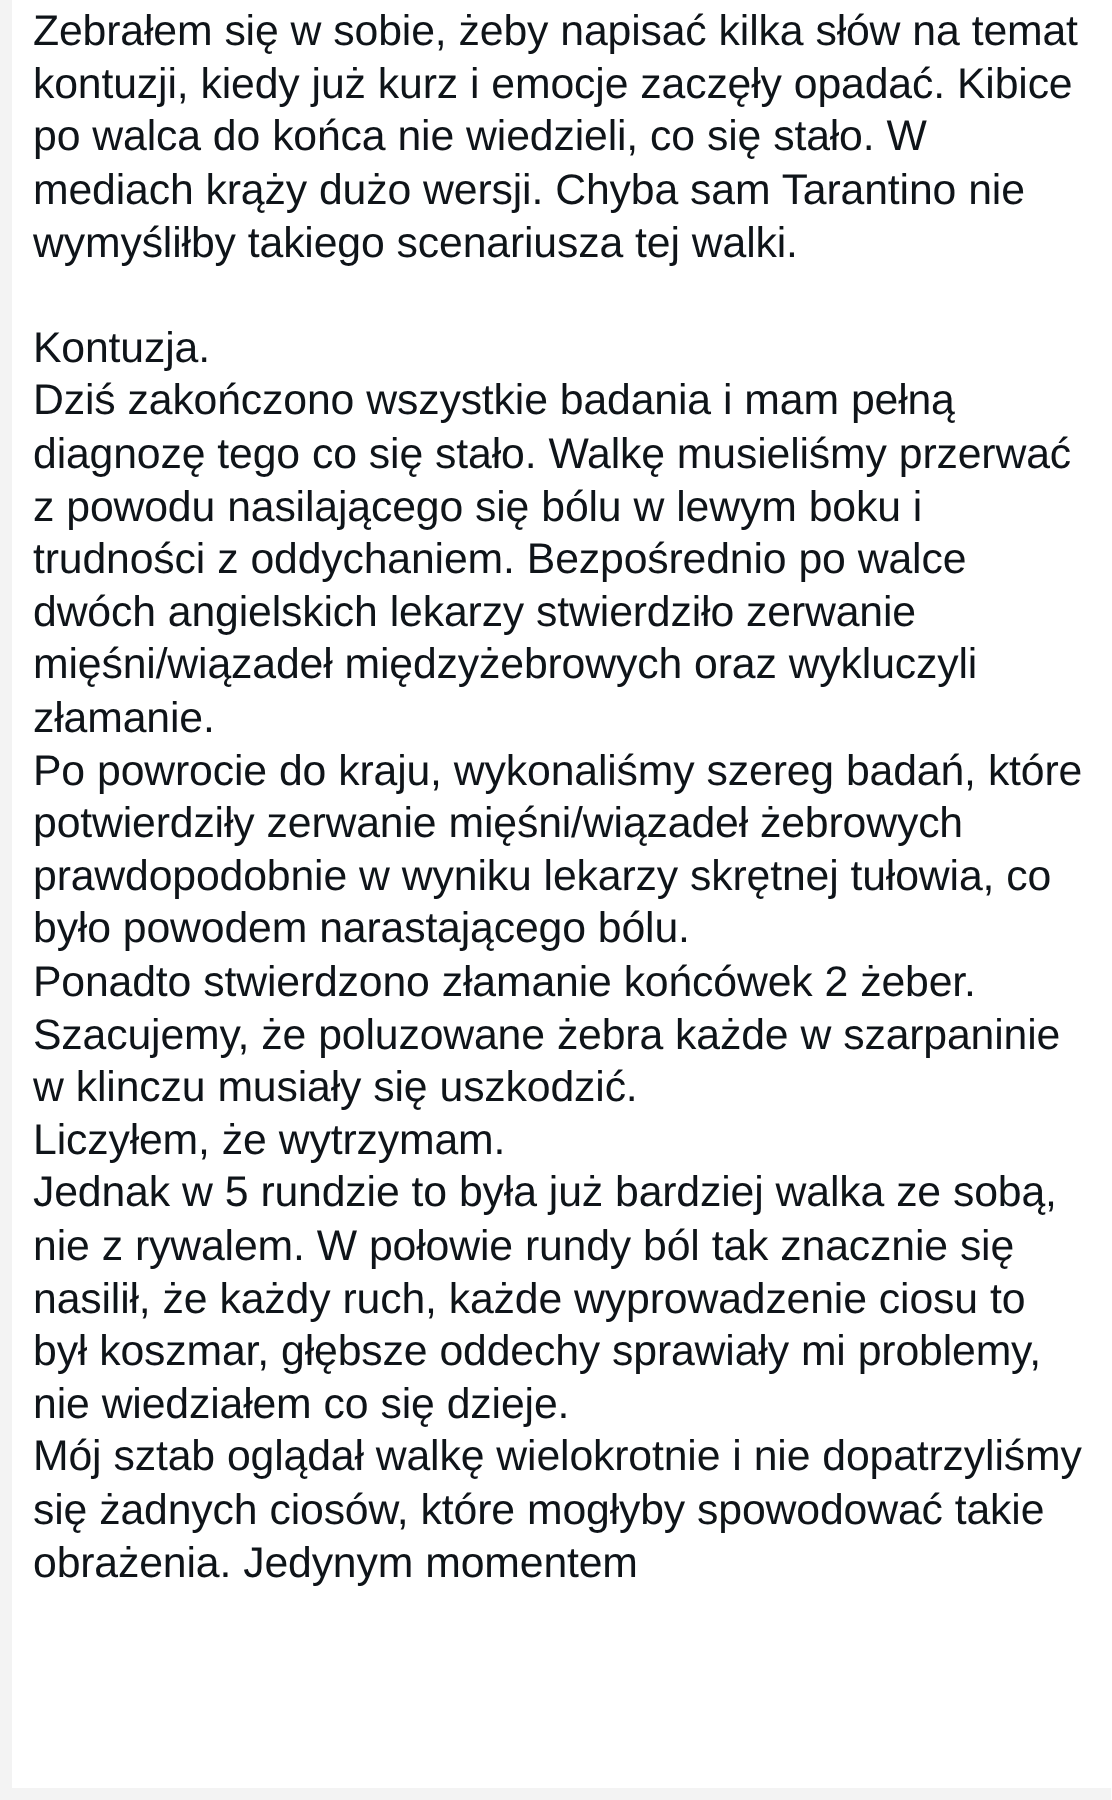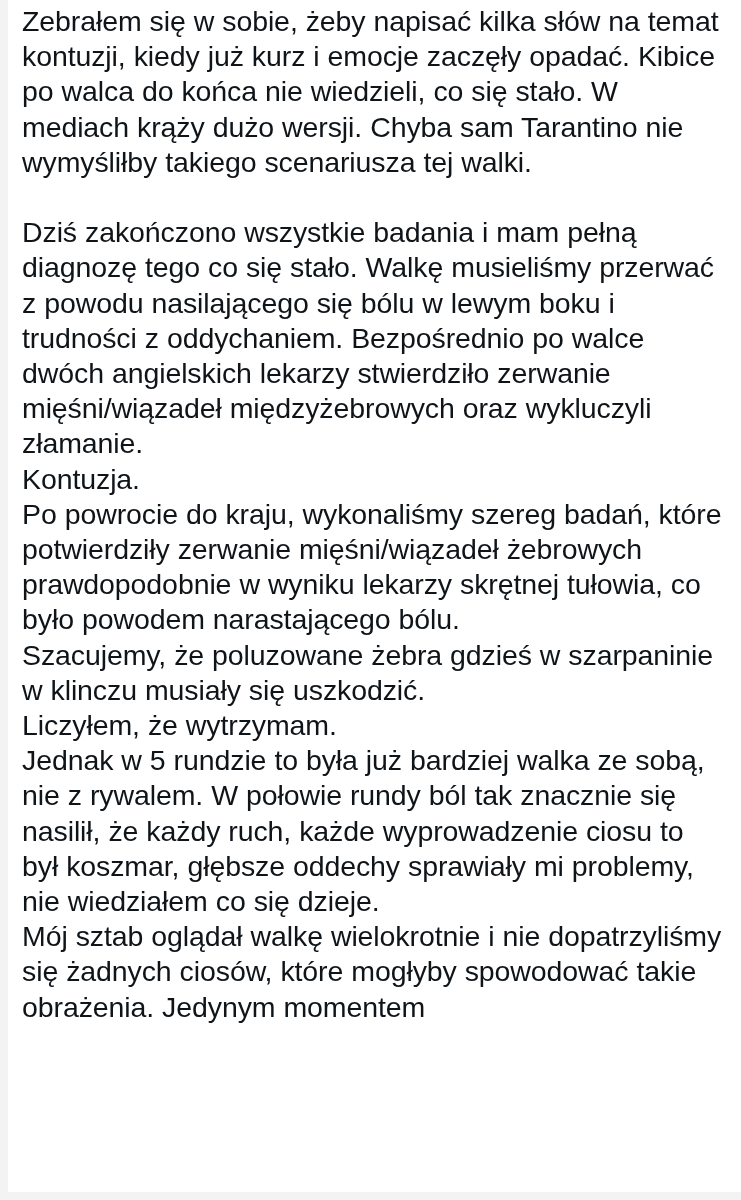--- a/index.html
+++ b/index.html
@@ -65,22 +65,23 @@
   }
 </style>
 </head>
 <body>
 
 <div id="edge-left"></div>
 
 <article id="post-body">
   <p class="post-paragraph">Zebrałem się w sobie, żeby napisać kilka słów na temat kontuzji, kiedy już kurz i emocje zaczęły opadać. Kibice po walca do końca nie wiedzieli, co się stało. W mediach krąży dużo wersji. Chyba sam Tarantino nie wymyśliłby takiego scenariusza tej walki.</p>
   <div class="paragraph-gap"></div>
+  <p class="post-paragraph">Kontuzja.</p>
   <p class="post-paragraph">Dziś zakończono wszystkie badania i mam pełną diagnozę tego co się stało. Walkę musieliśmy przerwać z powodu nasilającego się bólu w lewym boku i trudności z oddychaniem. Bezpośrednio po walce dwóch angielskich lekarzy stwierdziło zerwanie mięśni/wiązadeł międzyżebrowych oraz wykluczyli złamanie.</p>
-  <p class="post-paragraph">Kontuzja.</p>
   <p class="post-paragraph">Po powrocie do kraju, wykonaliśmy szereg badań, które potwierdziły zerwanie mięśni/wiązadeł żebrowych prawdopodobnie w wyniku lekarzy skrętnej tułowia, co było powodem narastającego bólu.</p>
-  <p class="post-paragraph">Szacujemy, że poluzowane żebra gdzieś w szarpaninie w klinczu musiały się uszkodzić.</p>
+  <p class="post-paragraph">Ponadto stwierdzono złamanie końcówek 2 żeber.</p>
+  <p class="post-paragraph">Szacujemy, że poluzowane żebra każde w szarpaninie w klinczu musiały się uszkodzić.</p>
   <p class="post-paragraph">Liczyłem, że wytrzymam.</p>
   <p class="post-paragraph">Jednak w 5 rundzie to była już bardziej walka ze sobą, nie z rywalem. W połowie rundy ból tak znacznie się nasilił, że każdy ruch, każde wyprowadzenie ciosu to był koszmar, głębsze oddechy sprawiały mi problemy, nie wiedziałem co się dzieje.</p>
   <p class="post-paragraph">Mój sztab oglądał walkę wielokrotnie i nie dopatrzyliśmy się żadnych ciosów, które mogłyby spowodować takie obrażenia. Jedynym momentem</p>
 </article>
 
 <div id="edge-bottom"></div>
 
 </body></html>

